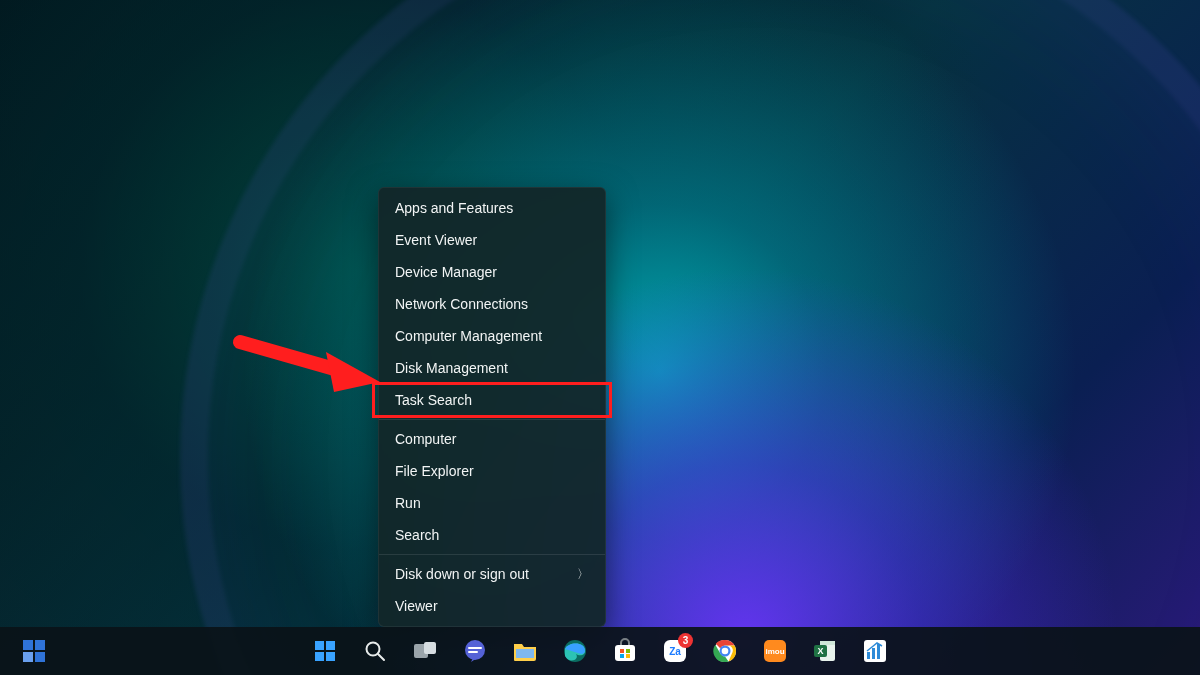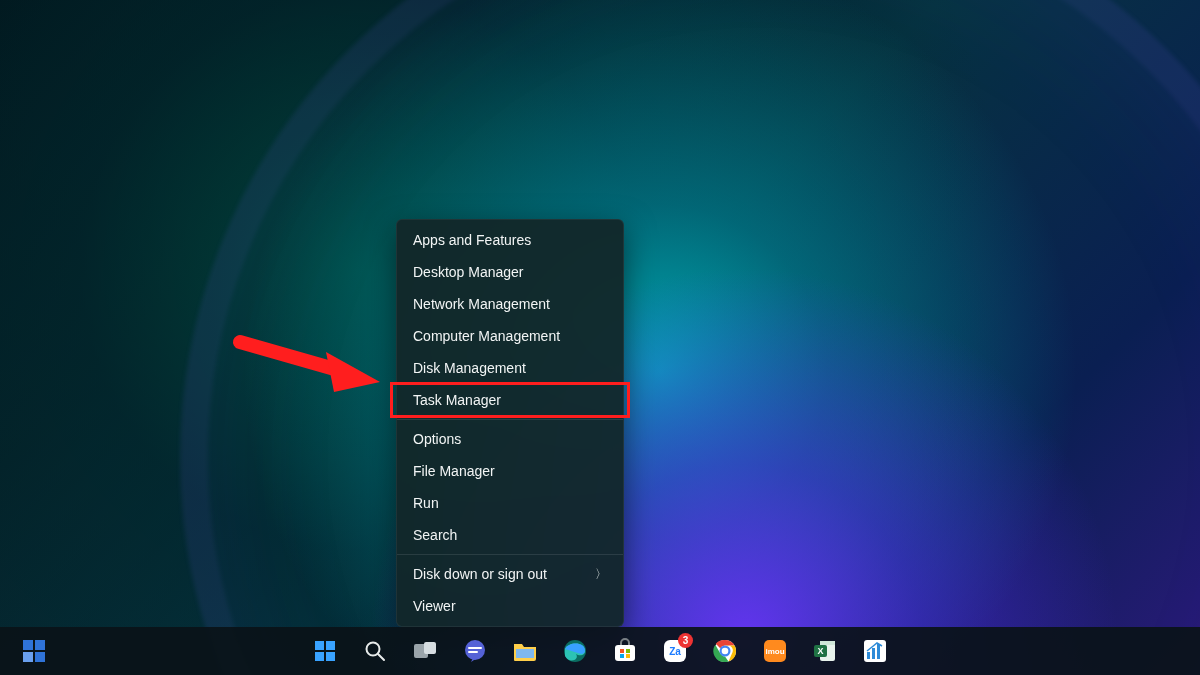--- a/index.html
+++ b/index.html
@@ -32,21 +32,21 @@
     width:40px;height:40px;border-radius:4px;display:flex;align-items:center;justify-content:center;
     cursor:pointer;position:relative;
   }
   .badge{
     position:absolute;top:2px;right:2px;width:15px;height:15px;border-radius:50%;
     background:#e33;color:#fff;font-size:10px;line-height:15px;text-align:center;font-weight:600;
   }
 
   
   .ctxmenu{
-    position:absolute;left:396px;bottom:48px;width:226px;
+    position:absolute;left:378px;bottom:48px;width:226px;
     background:rgba(18,38,40,0.94);
     border:1px solid rgba(255,255,255,0.06);
     border-radius:6px;
     box-shadow:0 10px 30px rgba(0,0,0,0.5);
     padding:4px 0;
     backdrop-filter:blur(6px);
   }
   .ctxitem{
     height:32px;display:flex;align-items:center;justify-content:space-between;
     padding:0 16px;color:#f2f5f5;font-size:14px;cursor:default;position:relative;
@@ -76,43 +76,46 @@
 
 <div class="desktop">
   <div class="ring"></div>
 </div>
 
 <div class="ctxmenu">
   <div class="ctxitem">
       <span>Apps and Features</span>
     </div>
   <div class="ctxitem">
-      <span>Desktop Manager</span>
-    </div>
-  <div class="ctxitem">
-      <span>Network Management</span>
+      <span>Event Viewer</span>
+    </div>
+  <div class="ctxitem">
+      <span>Device Manager</span>
+    </div>
+  <div class="ctxitem">
+      <span>Network Connections</span>
     </div>
   <div class="ctxitem">
       <span>Computer Management</span>
     </div>
   <div class="ctxitem">
       <span>Disk Management</span>
     </div>
   <div class="ctxitem">
-    <span>Task Manager</span>
+    <span>Task Search</span>
     <div class="hl"></div>
   </div>
 
   <div class="sep"></div>
 
   <div class="ctxitem">
-      <span>Options</span>
-    </div>
-  <div class="ctxitem">
-      <span>File Manager</span>
+      <span>Computer</span>
+    </div>
+  <div class="ctxitem">
+      <span>File Explorer</span>
     </div>
   <div class="ctxitem">
       <span>Run</span>
     </div>
   <div class="ctxitem">
       <span>Search</span>
     </div>
 
   <div class="sep"></div>
 

